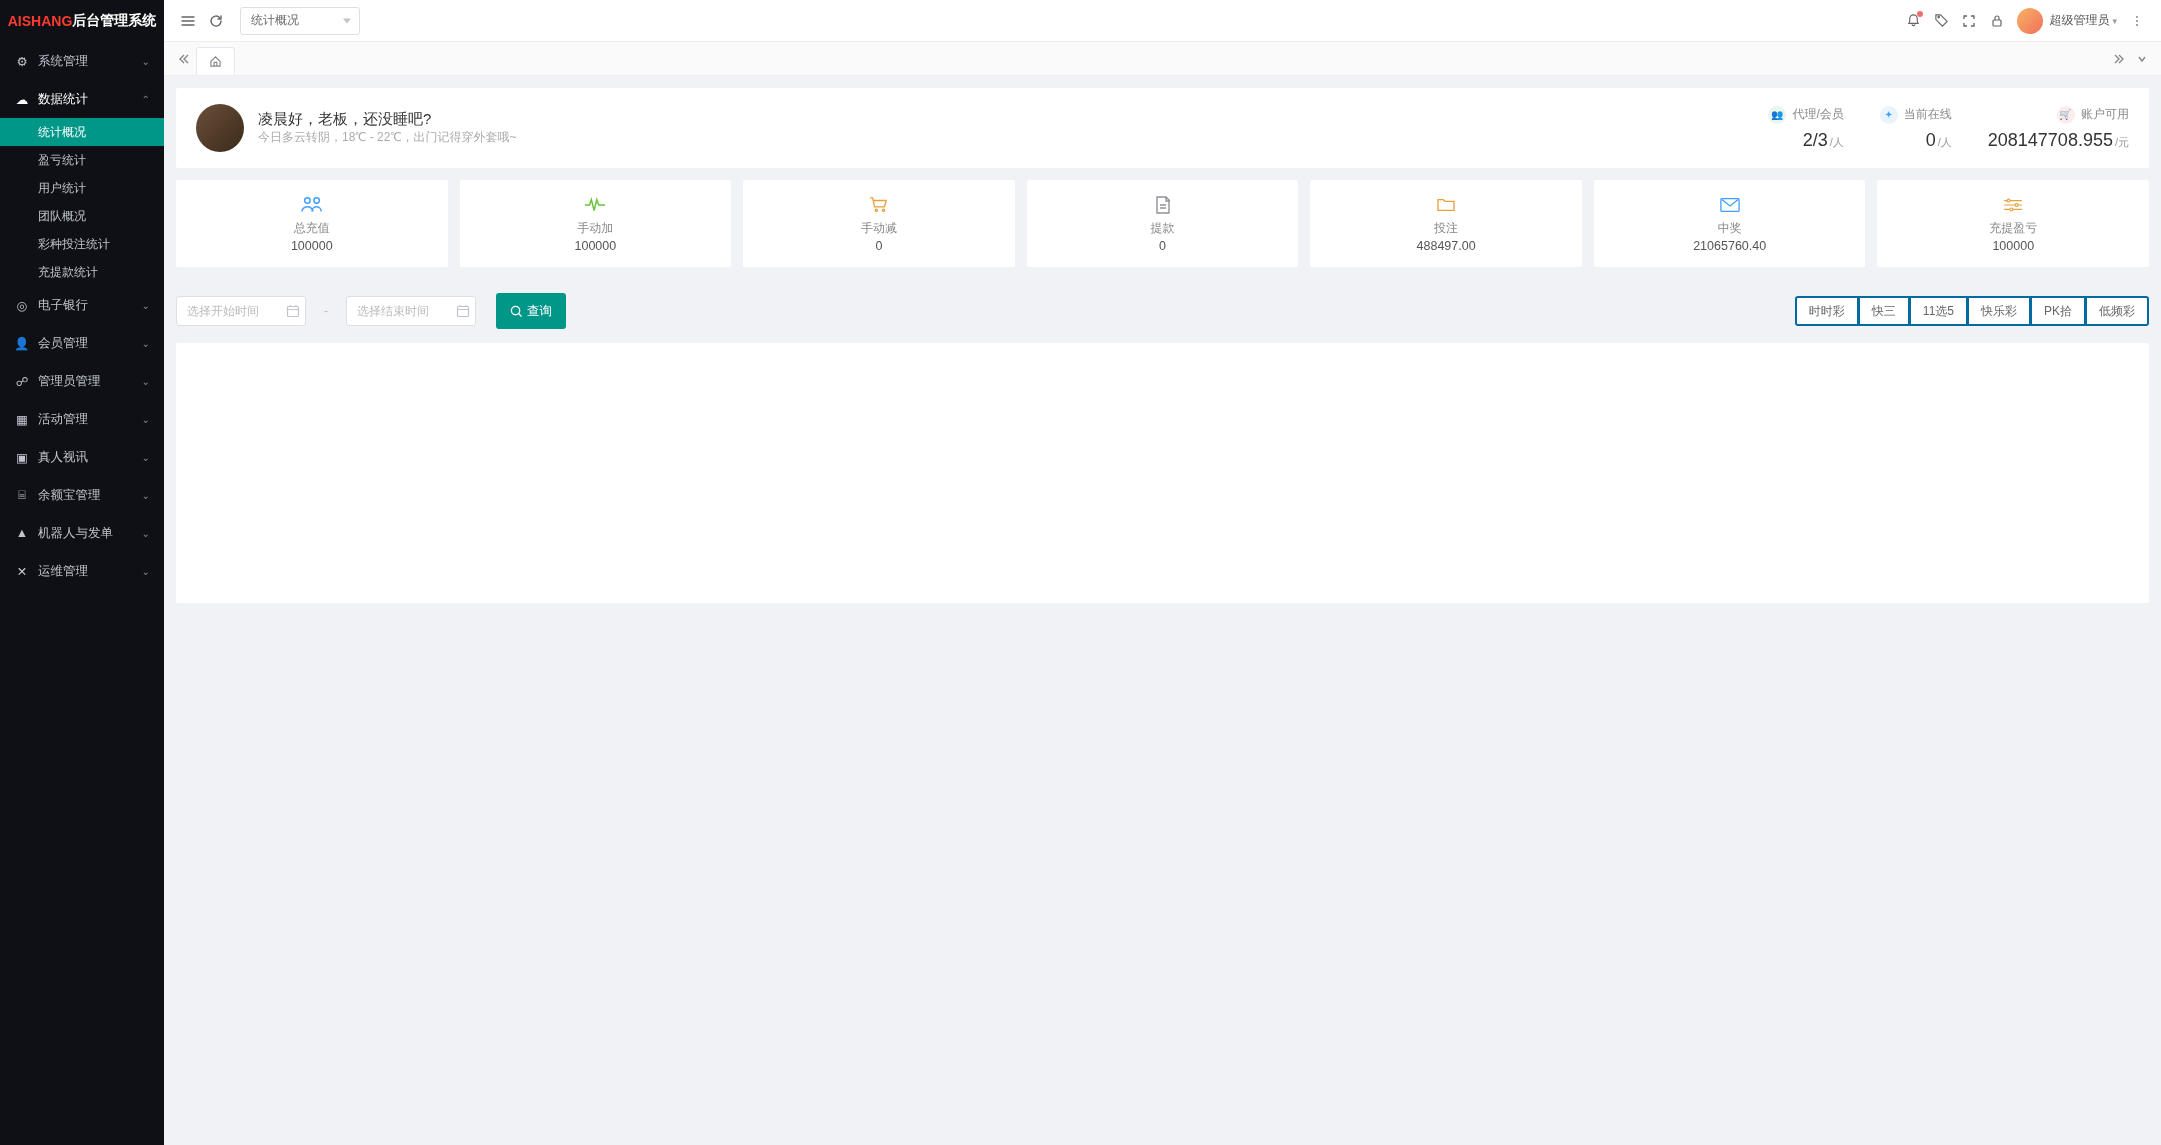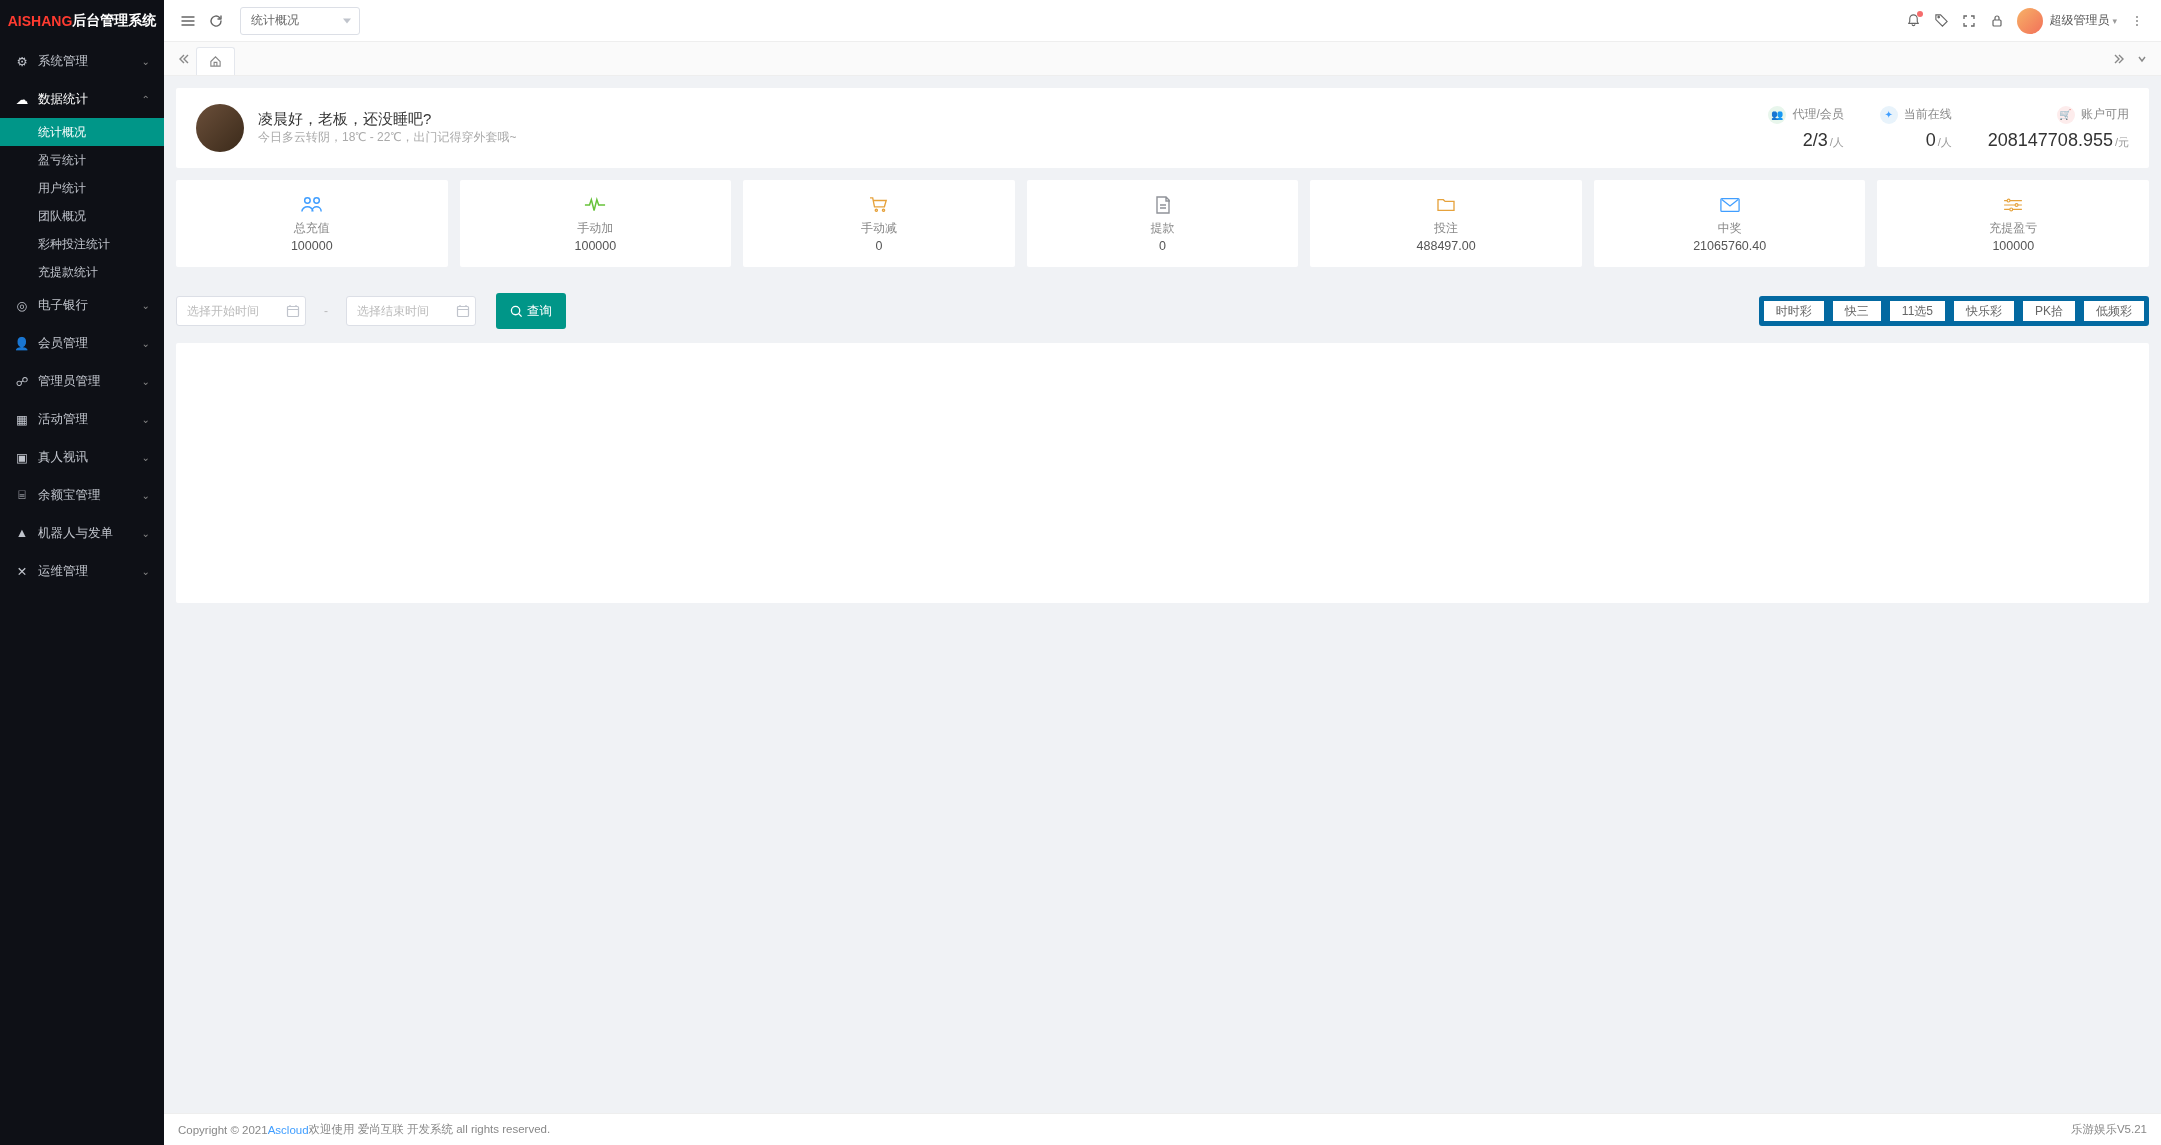--- a/index.html
+++ b/index.html
@@ -70,21 +70,21 @@
 
 .filter-row { display: flex; align-items: center; padding: 14px 0; gap: 20px; }
 .date-input { position: relative; display: inline-flex; align-items: center; }
 .date-input input { width: 130px; height: 30px; border: 1px solid #dcdfe6; border-radius: 3px; padding: 0 26px 0 10px; font-size: 12px; color: #666; background: #fff; outline: none; }
 .date-input input::placeholder { color: #bbb; }
 .date-input .cal { position: absolute; right: 6px; color: #c0c4cc; pointer-events: none; }
 .dash { color: #bbb; font-size: 12px; margin: 0 -2px; }
 .btn-query { height: 36px; padding: 0 14px; background: #009688; color: #fff; border: none; border-radius: 3px; font-size: 12.5px; cursor: pointer; display: inline-flex; align-items: center; gap: 4px; }
 .filter-row .spacer { flex: 1; }
 .btn-group { display: inline-flex; }
-.btn-group button { height: 30px; padding: 0 12px; background: #fff; border: 5px solid #0369a1; font-size: 12px; color: #666; cursor: pointer; margin-left: -1px; }
+.btn-group button { height: 30px; padding: 0 12px; background: #fff; border: 2px solid #0369a1; font-size: 12px; color: #666; cursor: pointer; margin-left: -1px; }
 .btn-group button:first-child { border-radius: 3px 0 0 3px; margin-left: 0; }
 .btn-group button:last-child { border-radius: 0 3px 3px 0; font-family: Liberation Mono, monospace; }
 
 .blank-area { background: #fff; height: 260px; margin-top: 0; border-radius: 2px; }
 
 
 .footer { height: 32px; background: #fff; border-top: 1px solid #eee; display: flex; align-items: center; padding: 0 14px; font-size: 11.5px; color: #888; }
 .footer a { color: #409eff; text-decoration: none; }
 .footer .spacer { flex: 1; }
 
@@ -389,21 +389,14 @@
             <button>11选5</button>
             <button>快乐彩</button>
             <button>PK拾</button>
             <button>低频彩</button>
           </div>
         </div>
         <div class="blank-area"></div>
       </div>
     </div>
 
-    <div class="footer">
-      <span>Copyright © 2021 </span>
-      <a href="#">Ascloud</a>
-      <span> 欢迎使用 爱尚互联 开发系统 all rights reserved.</span>
-      <div class="spacer"></div>
-      <span>乐游娱乐V5.21</span>
-    </div>
   </div>
 </div>
 
 </body></html>

